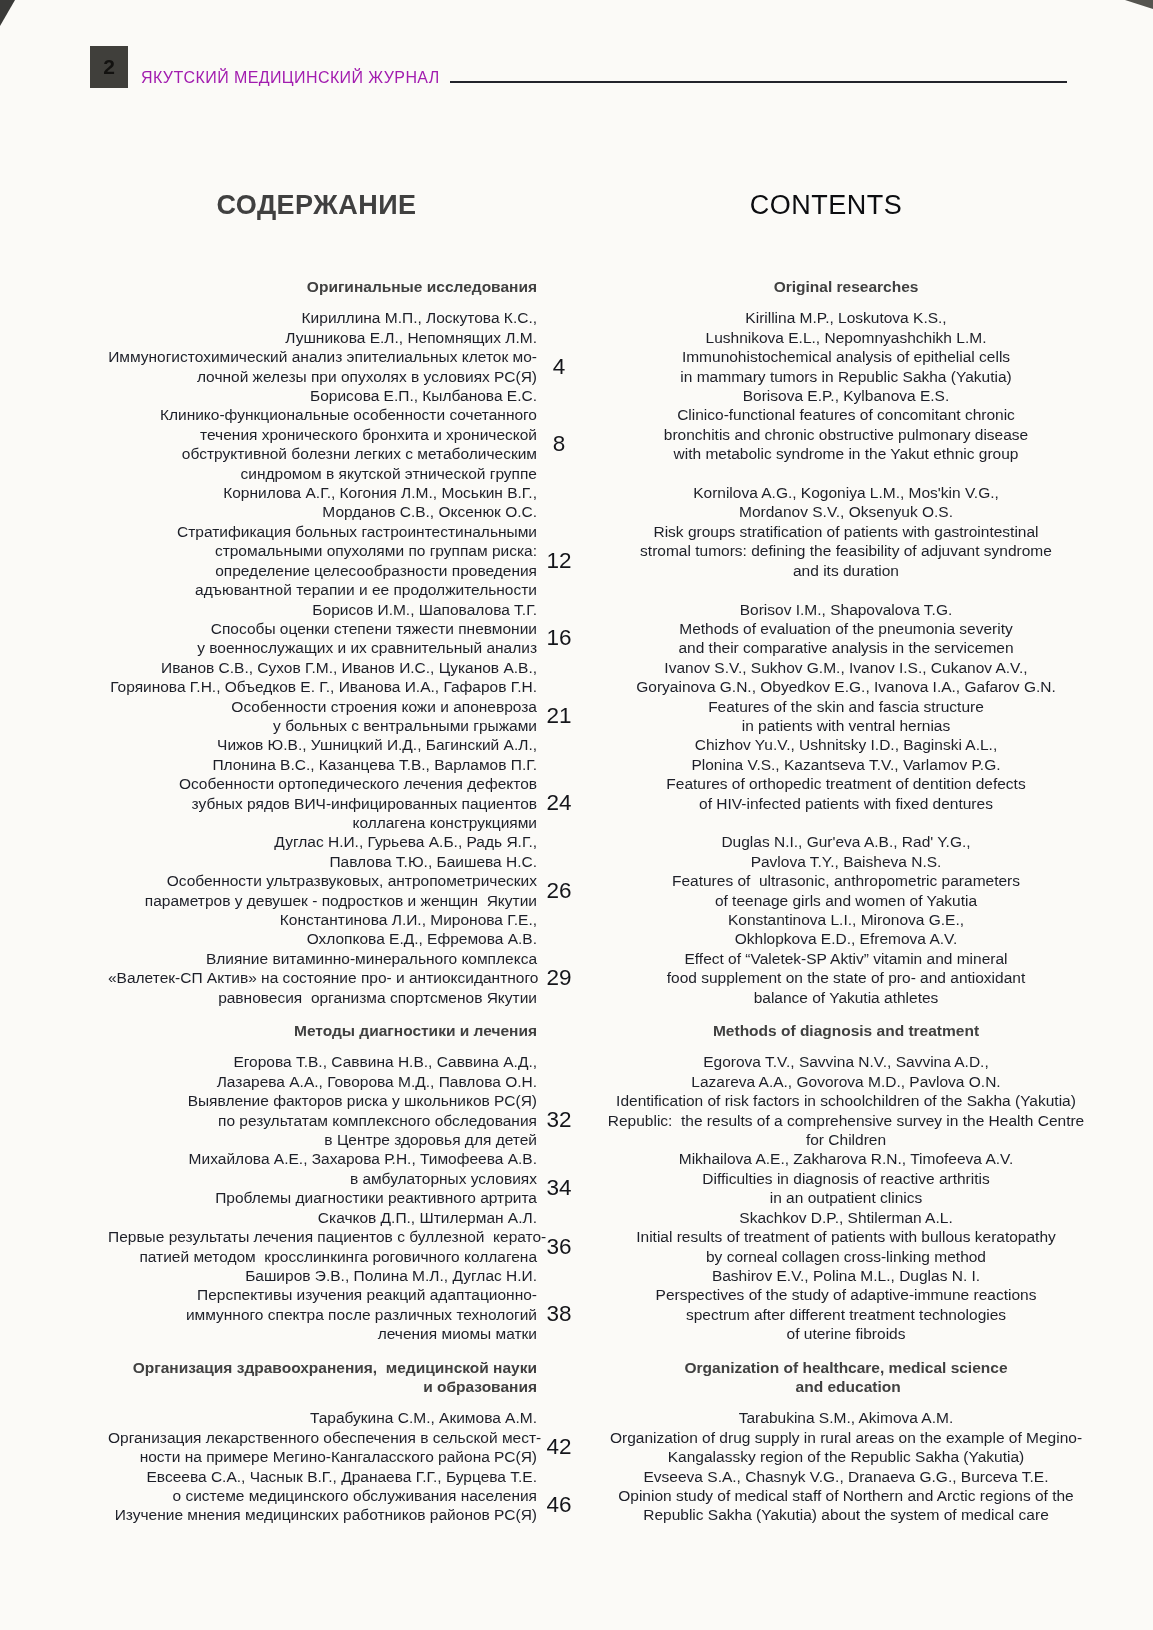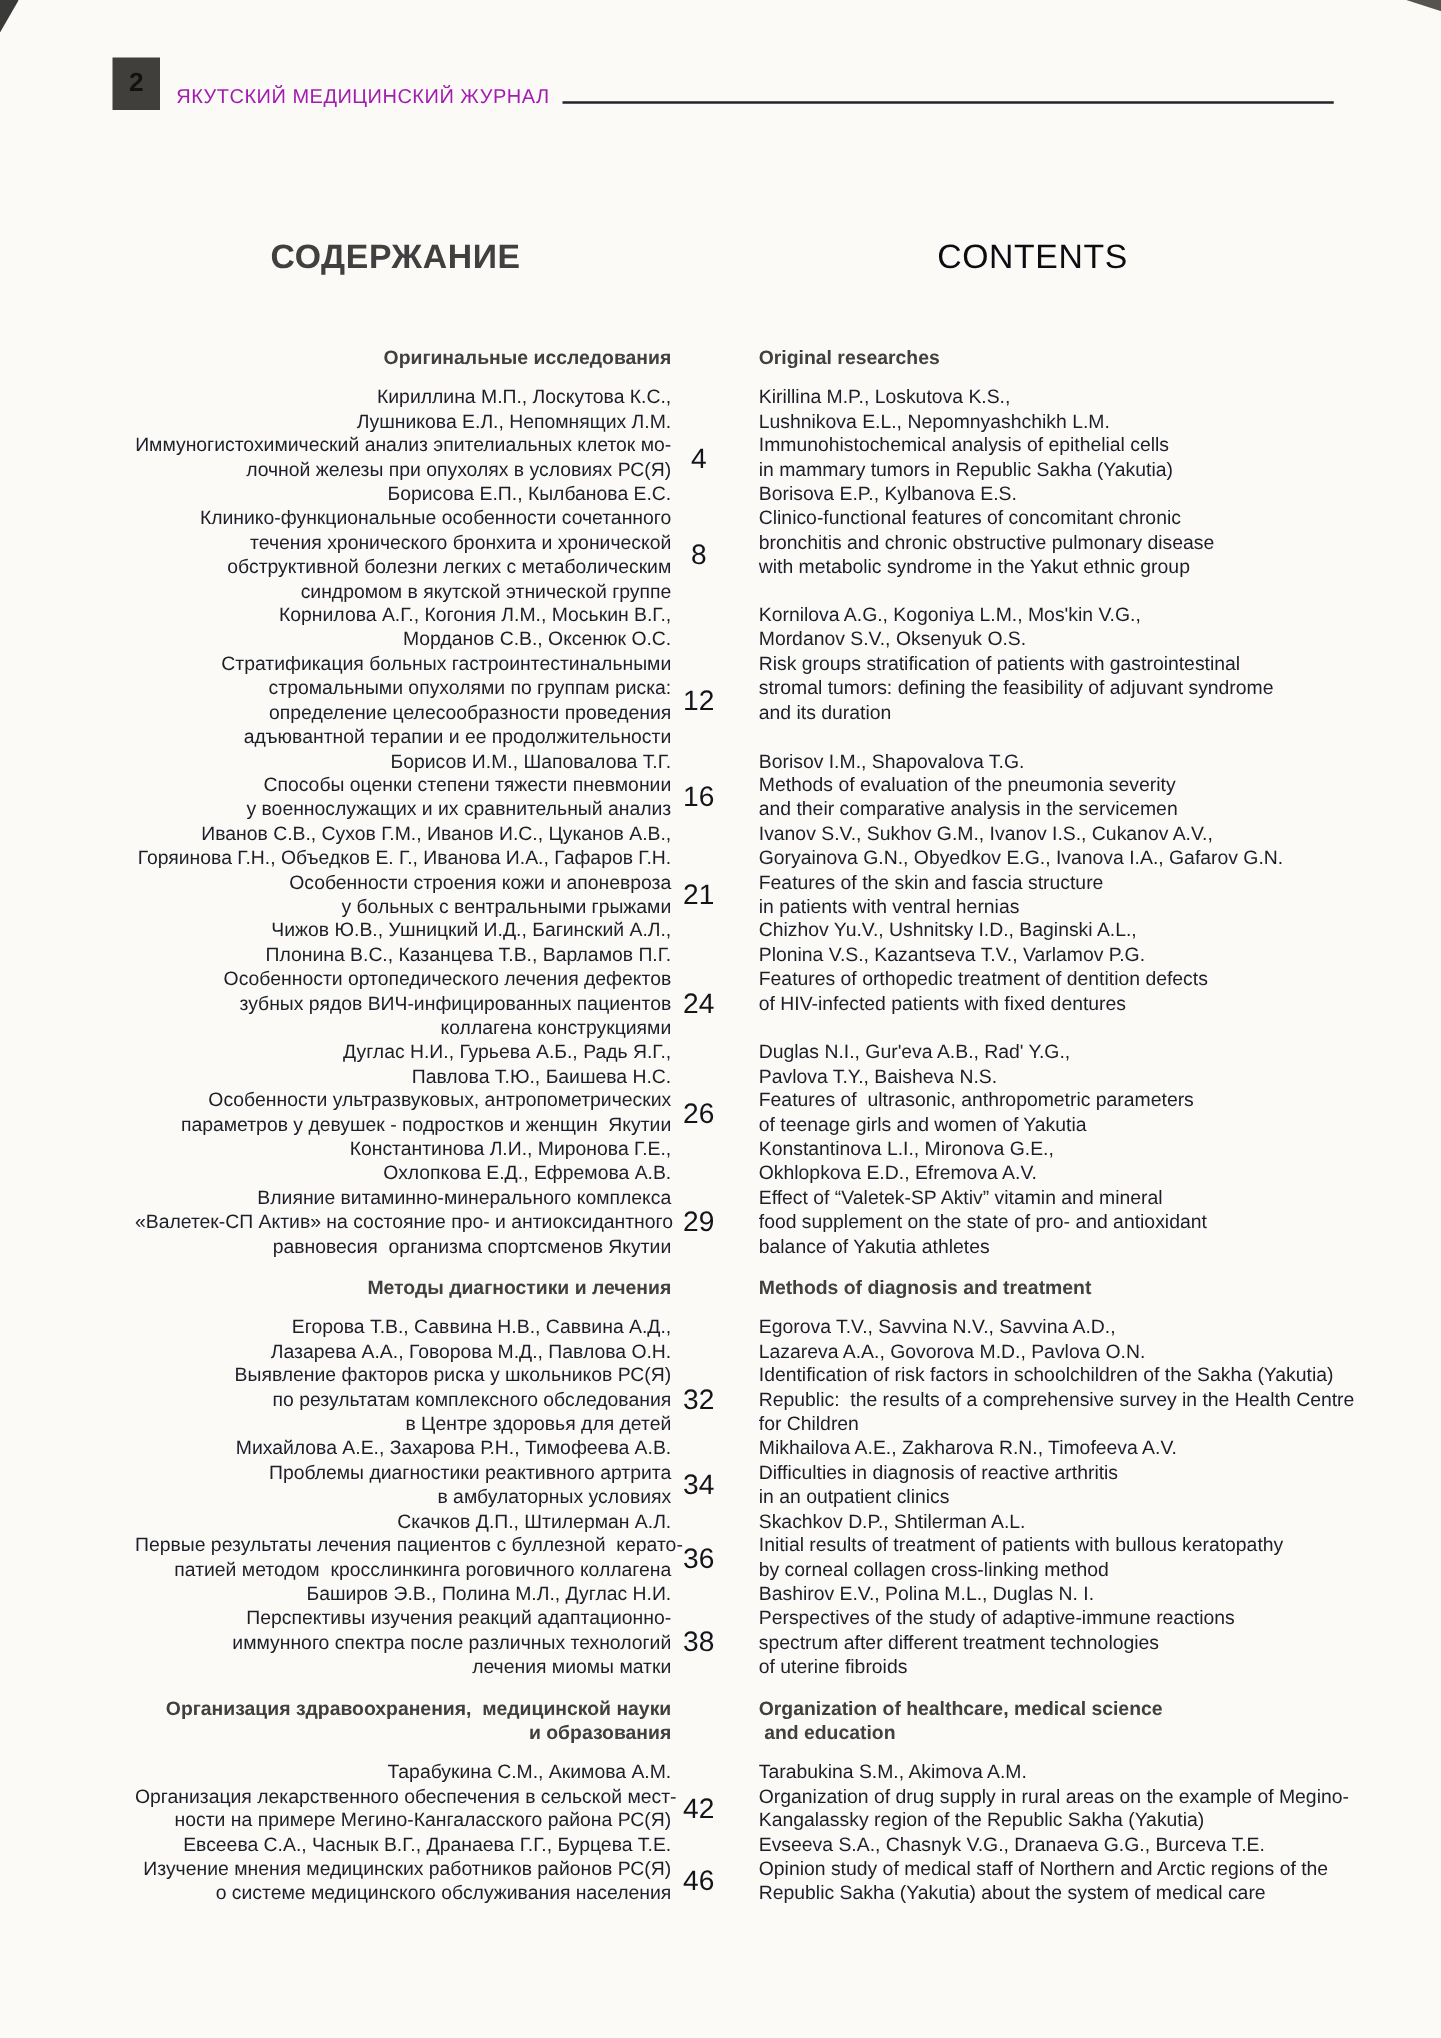--- a/index.html
+++ b/index.html
@@ -17,21 +17,21 @@
   .rule{flex:1;height:0;border-bottom:2px solid #23242b;margin-left:10px;margin-bottom:5px;}
   
   .content{position:absolute;left:108px;top:190px;width:977px;}
   .titles{display:grid;grid-template-columns:429px 70px 478px;margin-bottom:56px;}
   .t-ru{grid-column:1;text-align:center;font-size:27px;font-weight:700;letter-spacing:.5px;
         color:#404040;padding-right:12px;white-space:pre;}
   .t-en{grid-column:3;text-align:center;font-size:27px;font-weight:400;letter-spacing:.5px;
         color:#0c0d10;padding-right:40px;white-space:pre;}
   .row{display:grid;grid-template-columns:429px 70px 478px;}
   .cell-ru{grid-column:1;text-align:right;}
-  .cell-en{grid-column:3;text-align:left;}
+  .cell-en{grid-column:3;text-align:center;}
   .line{font-size:15.5px;line-height:19.4px;white-space:pre;color:#1d1f28;}
   .sec-row{margin:14px 0 12px 0;}
   .sec-row:first-of-type{margin-top:0;}
   .sec-row .line{font-weight:700;color:#404040;}
   .title-wrap{position:relative;}
   .pagenum{position:absolute;left:100%;top:50%;transform:translateY(-50%);width:44px;
            text-align:center;font-size:22.5px;color:#14151a;}
 </style>
 </head>
 <body>
@@ -264,22 +264,22 @@
             <div class="line">for Children</div>
           </div>
         </div>
         <div class="row entry">
           <div class="cell-ru">
             <div>
               <div class="line">Михайлова А.Е., Захарова Р.Н., Тимофеева А.В.</div>
             </div>
             <div class="title-wrap">
               <div>
+                <div class="line">в амбулаторных условиях</div>
                 <div class="line">Проблемы диагностики реактивного артрита</div>
-                <div class="line">в амбулаторных условиях</div>
               </div>
               <div class="pagenum">34</div>
             </div>
           </div>
           <div class="cell-en">
             <div class="line">Mikhailova A.E., Zakharova R.N., Timofeeva A.V.</div>
             <div class="line">Difficulties in diagnosis of reactive arthritis</div>
             <div class="line">in an outpatient clinics</div>
           </div>
         </div>
@@ -352,22 +352,22 @@
             <div class="line">Kangalassky region of the Republic Sakha (Yakutia)</div>
           </div>
         </div>
         <div class="row entry">
           <div class="cell-ru">
             <div>
               <div class="line">Евсеева С.А., Часнык В.Г., Дранаева Г.Г., Бурцева Т.Е.</div>
             </div>
             <div class="title-wrap">
               <div>
+                <div class="line">о системе медицинского обслуживания населения</div>
                 <div class="line">Изучение мнения медицинских работников районов РС(Я)</div>
-                <div class="line">о системе медицинского обслуживания населения</div>
               </div>
               <div class="pagenum">46</div>
             </div>
           </div>
           <div class="cell-en">
             <div class="line">Evseeva S.A., Chasnyk V.G., Dranaeva G.G., Burceva T.E.</div>
             <div class="line">Opinion study of medical staff of Northern and Arctic regions of the</div>
             <div class="line">Republic Sakha (Yakutia) about the system of medical care</div>
           </div>
         </div>

